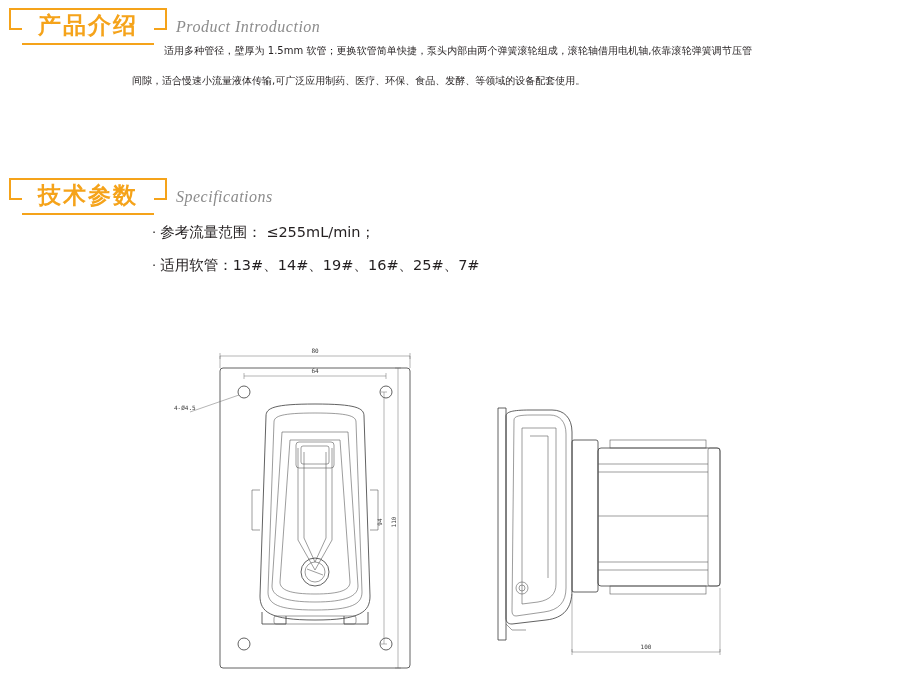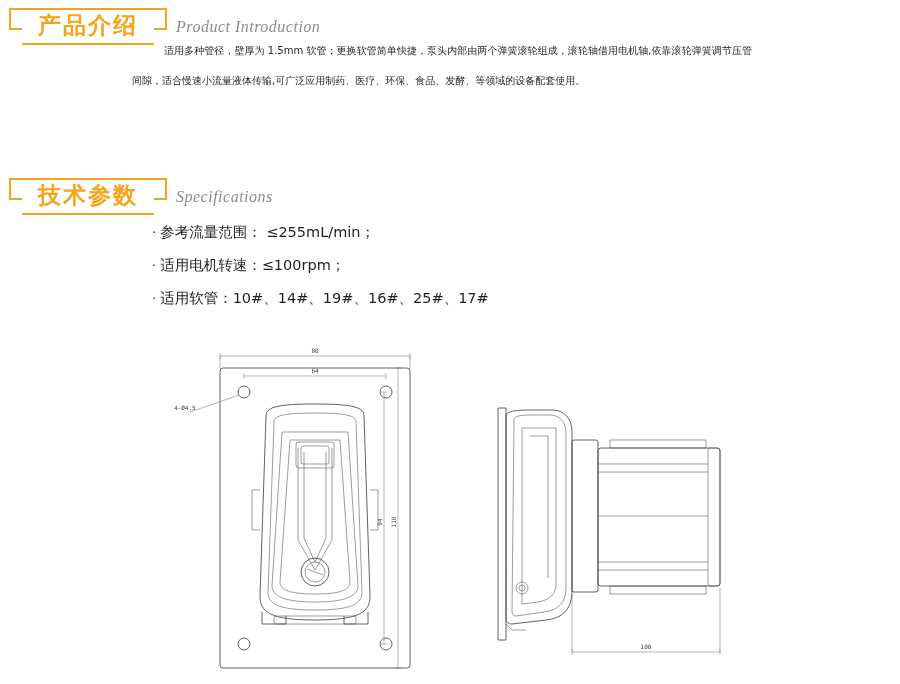--- a/index.html
+++ b/index.html
@@ -138,24 +138,21 @@
     <span class="head-cn">技术参数</span>
   </div>
   <span class="head-en">Specifications</span>
 </div>
 
 <div class="spec-list">
   <div class="spec-item">
     <span class="spec-bullet">·</span><span>参考流量范围： ≤255mL/min；</span>
   </div>
   <div class="spec-item">
-    <span class="spec-bullet">·</span><span>适用电机转速：≤100rpm；</span>
-  </div>
-  <div class="spec-item">
-    <span class="spec-bullet">·</span><span>适用软管：10#、14#、19#、16#、25#、17#</span>
+    <span class="spec-bullet">·</span><span>适用软管：13#、14#、19#、16#、25#、7#</span>
   </div>
 </div>
 
 <div class="drawing-area">
 
   <svg width="300" height="344" viewBox="0 0 300 344" style="position:absolute; left:170px; top:0;">
 
     <rect class="ln" x="50" y="28" width="190" height="300" rx="3"></rect>
 
     <circle class="ln" cx="74" cy="52" r="6"></circle>

